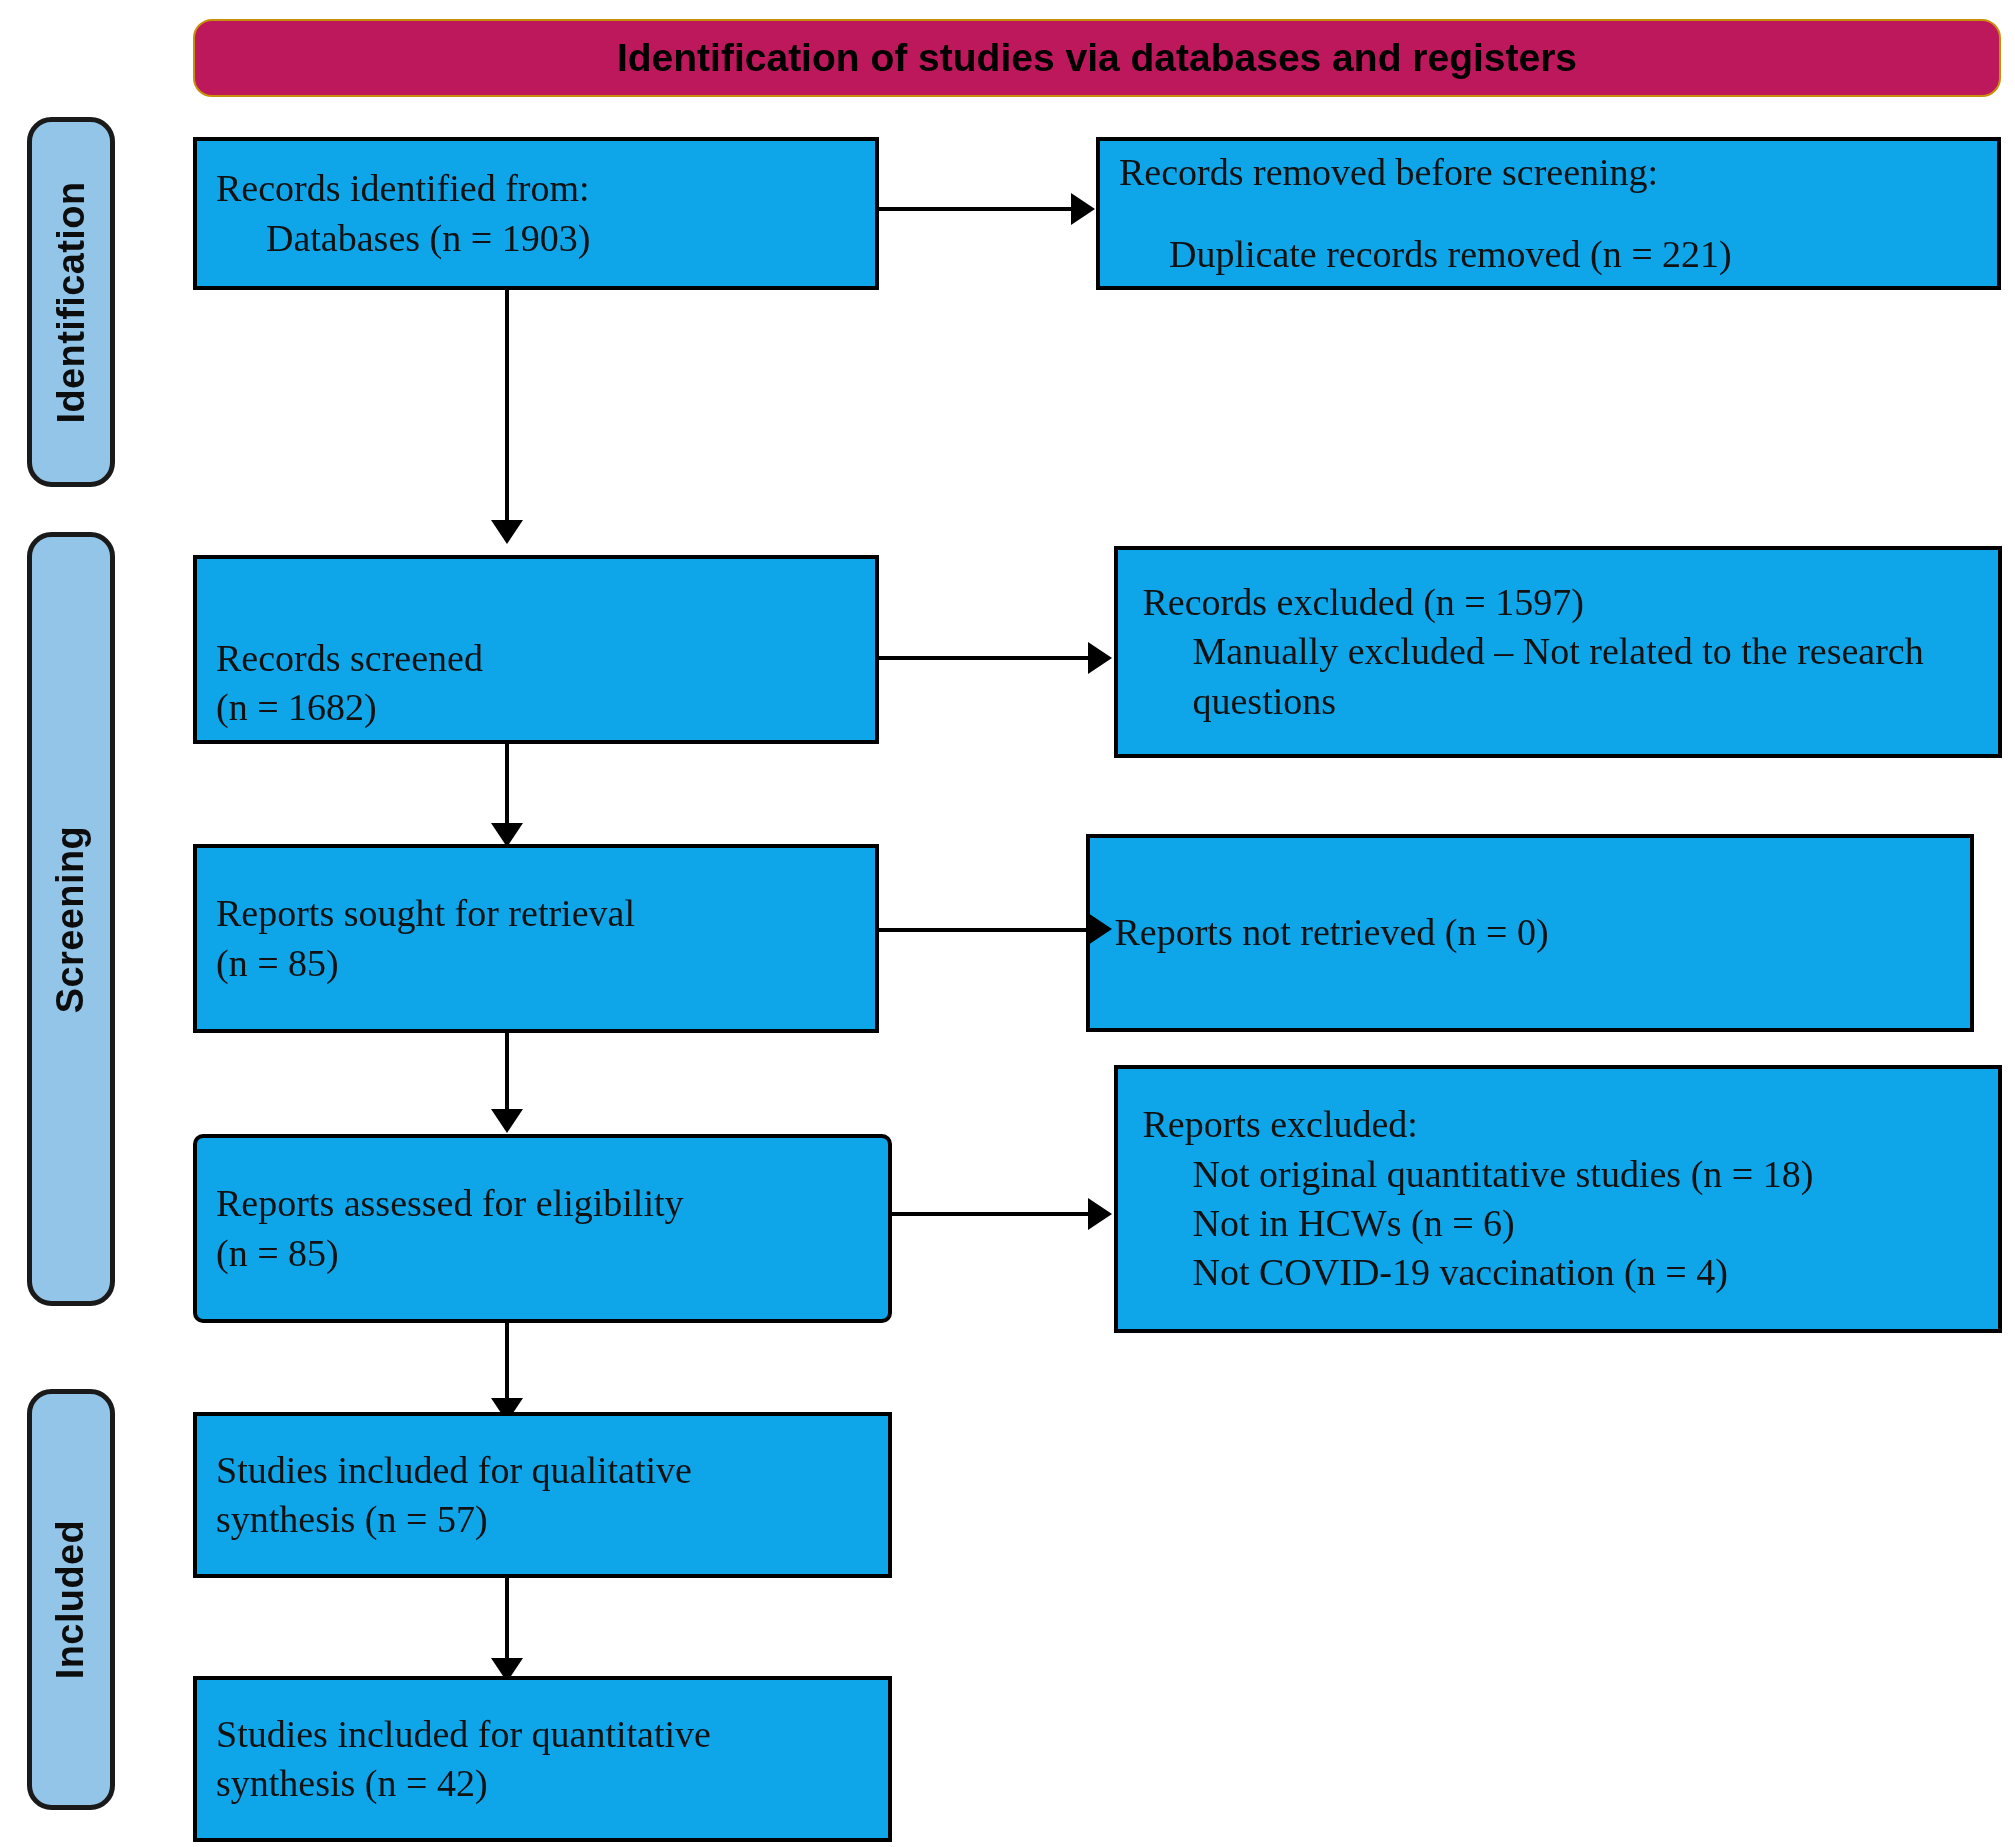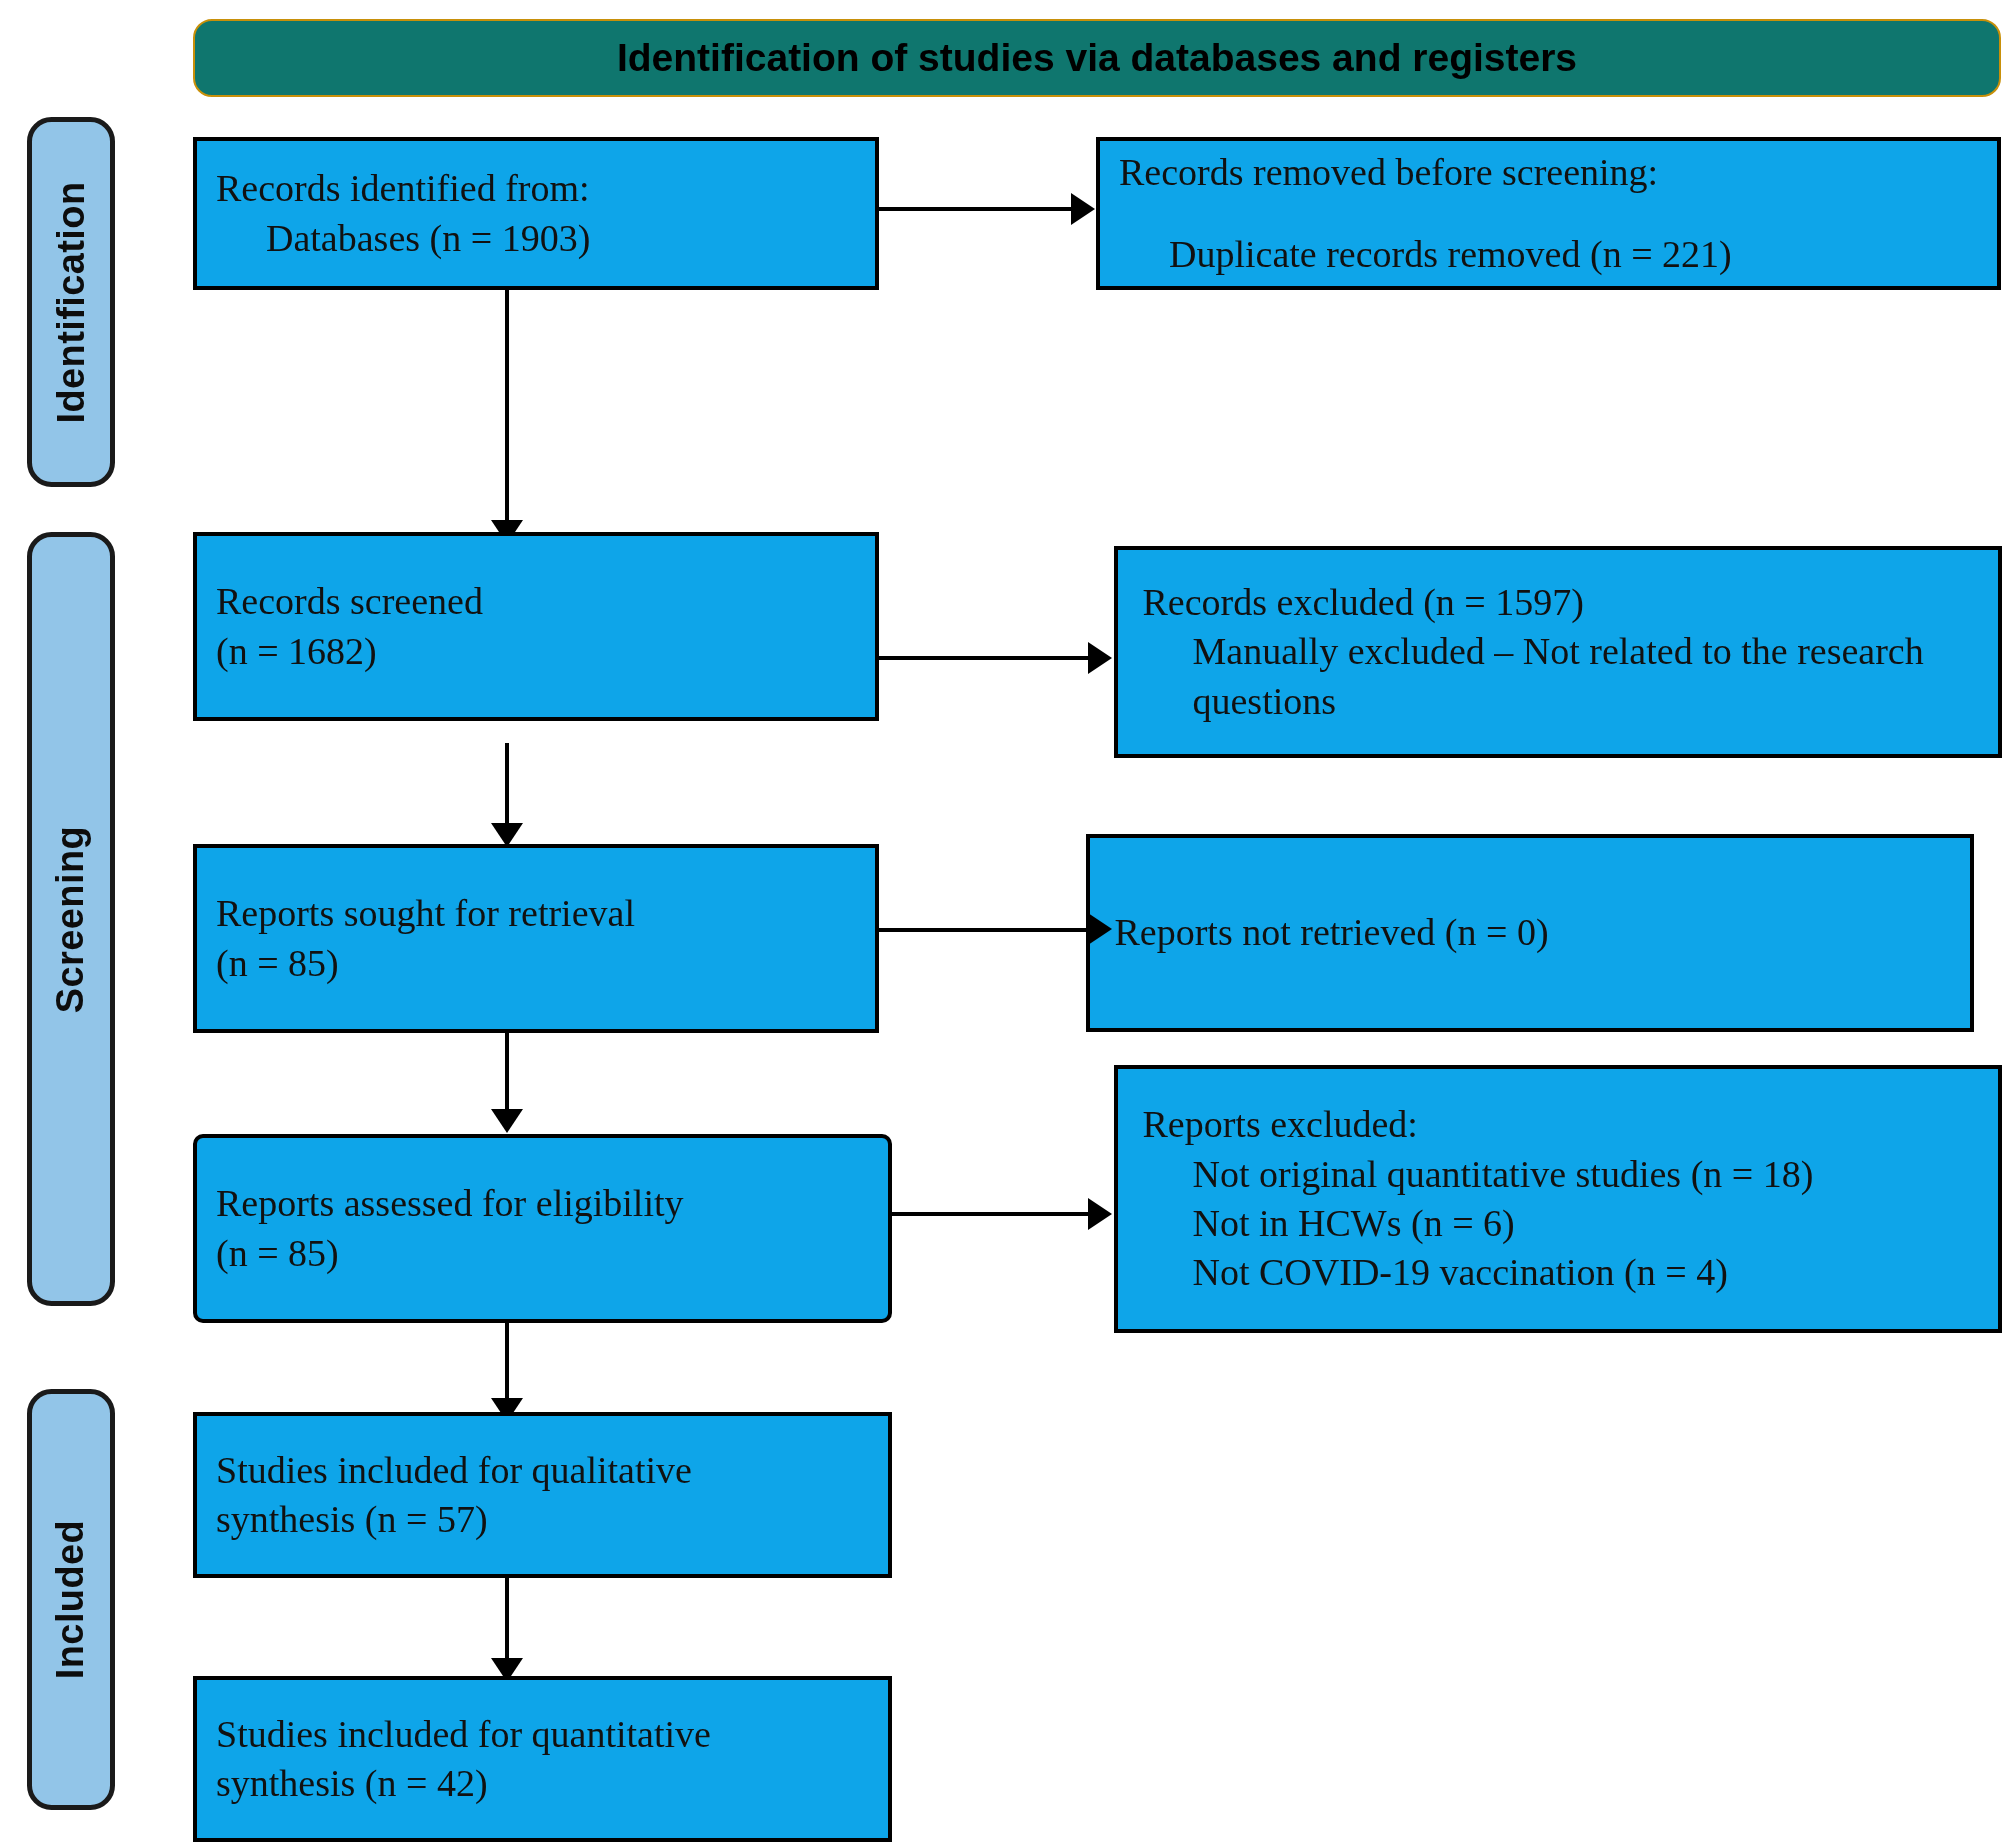--- a/index.html
+++ b/index.html
@@ -14,21 +14,21 @@
     height: 1847px;
     background: #ffffff;
     font-family: "Liberation Serif", "DejaVu Serif", serif;
     overflow: hidden;
   }
 
   
   .banner {
     position: absolute;
     box-sizing: border-box;
-    background: #0f766e;
+    background: #be185d;
     border: 2.9px solid #C8900A;
     border-radius: 19px;
     display: flex;
     align-items: center;
     justify-content: center;
     font-family: "Liberation Sans", "DejaVu Sans", sans-serif;
     font-weight: bold;
     color: #000000;
   }
 
@@ -132,21 +132,21 @@
     <div class="line">Records removed before screening:</div>
     <div class="line indent">Duplicate records removed (n = 221)</div>
   </div>
 
   <div class="hline" style="left:879px; top:207px; width:193px;"></div>
   <div class="arrow-right" style="left:1071px; top:193px;"></div>
 
   <div class="vline" style="left:505px; top:290px; height:238px;"></div>
   <div class="arrow-down" style="left:491px; top:520px;"></div>
 
-  <div class="node" style="left:193px; top:532px; width:686px; height:189px;">
+  <div class="node" style="left:193px; top:555px; width:686px; height:189px;justify-content:flex-end;">
     <div class="line">Records screened</div>
     <div class="line">(n = 1682)</div>
   </div>
 
   <div class="node" style="left:1114px; top:546px; width:888px; height:212px; padding:7.2px 24.5px;">
     <div class="line">Records excluded (n = 1597)</div>
     <div class="line wrap indent2">Manually excluded – Not related to the research questions</div>
   </div>
 
   <div class="hline" style="left:879px; top:656px; width:210px;"></div>

